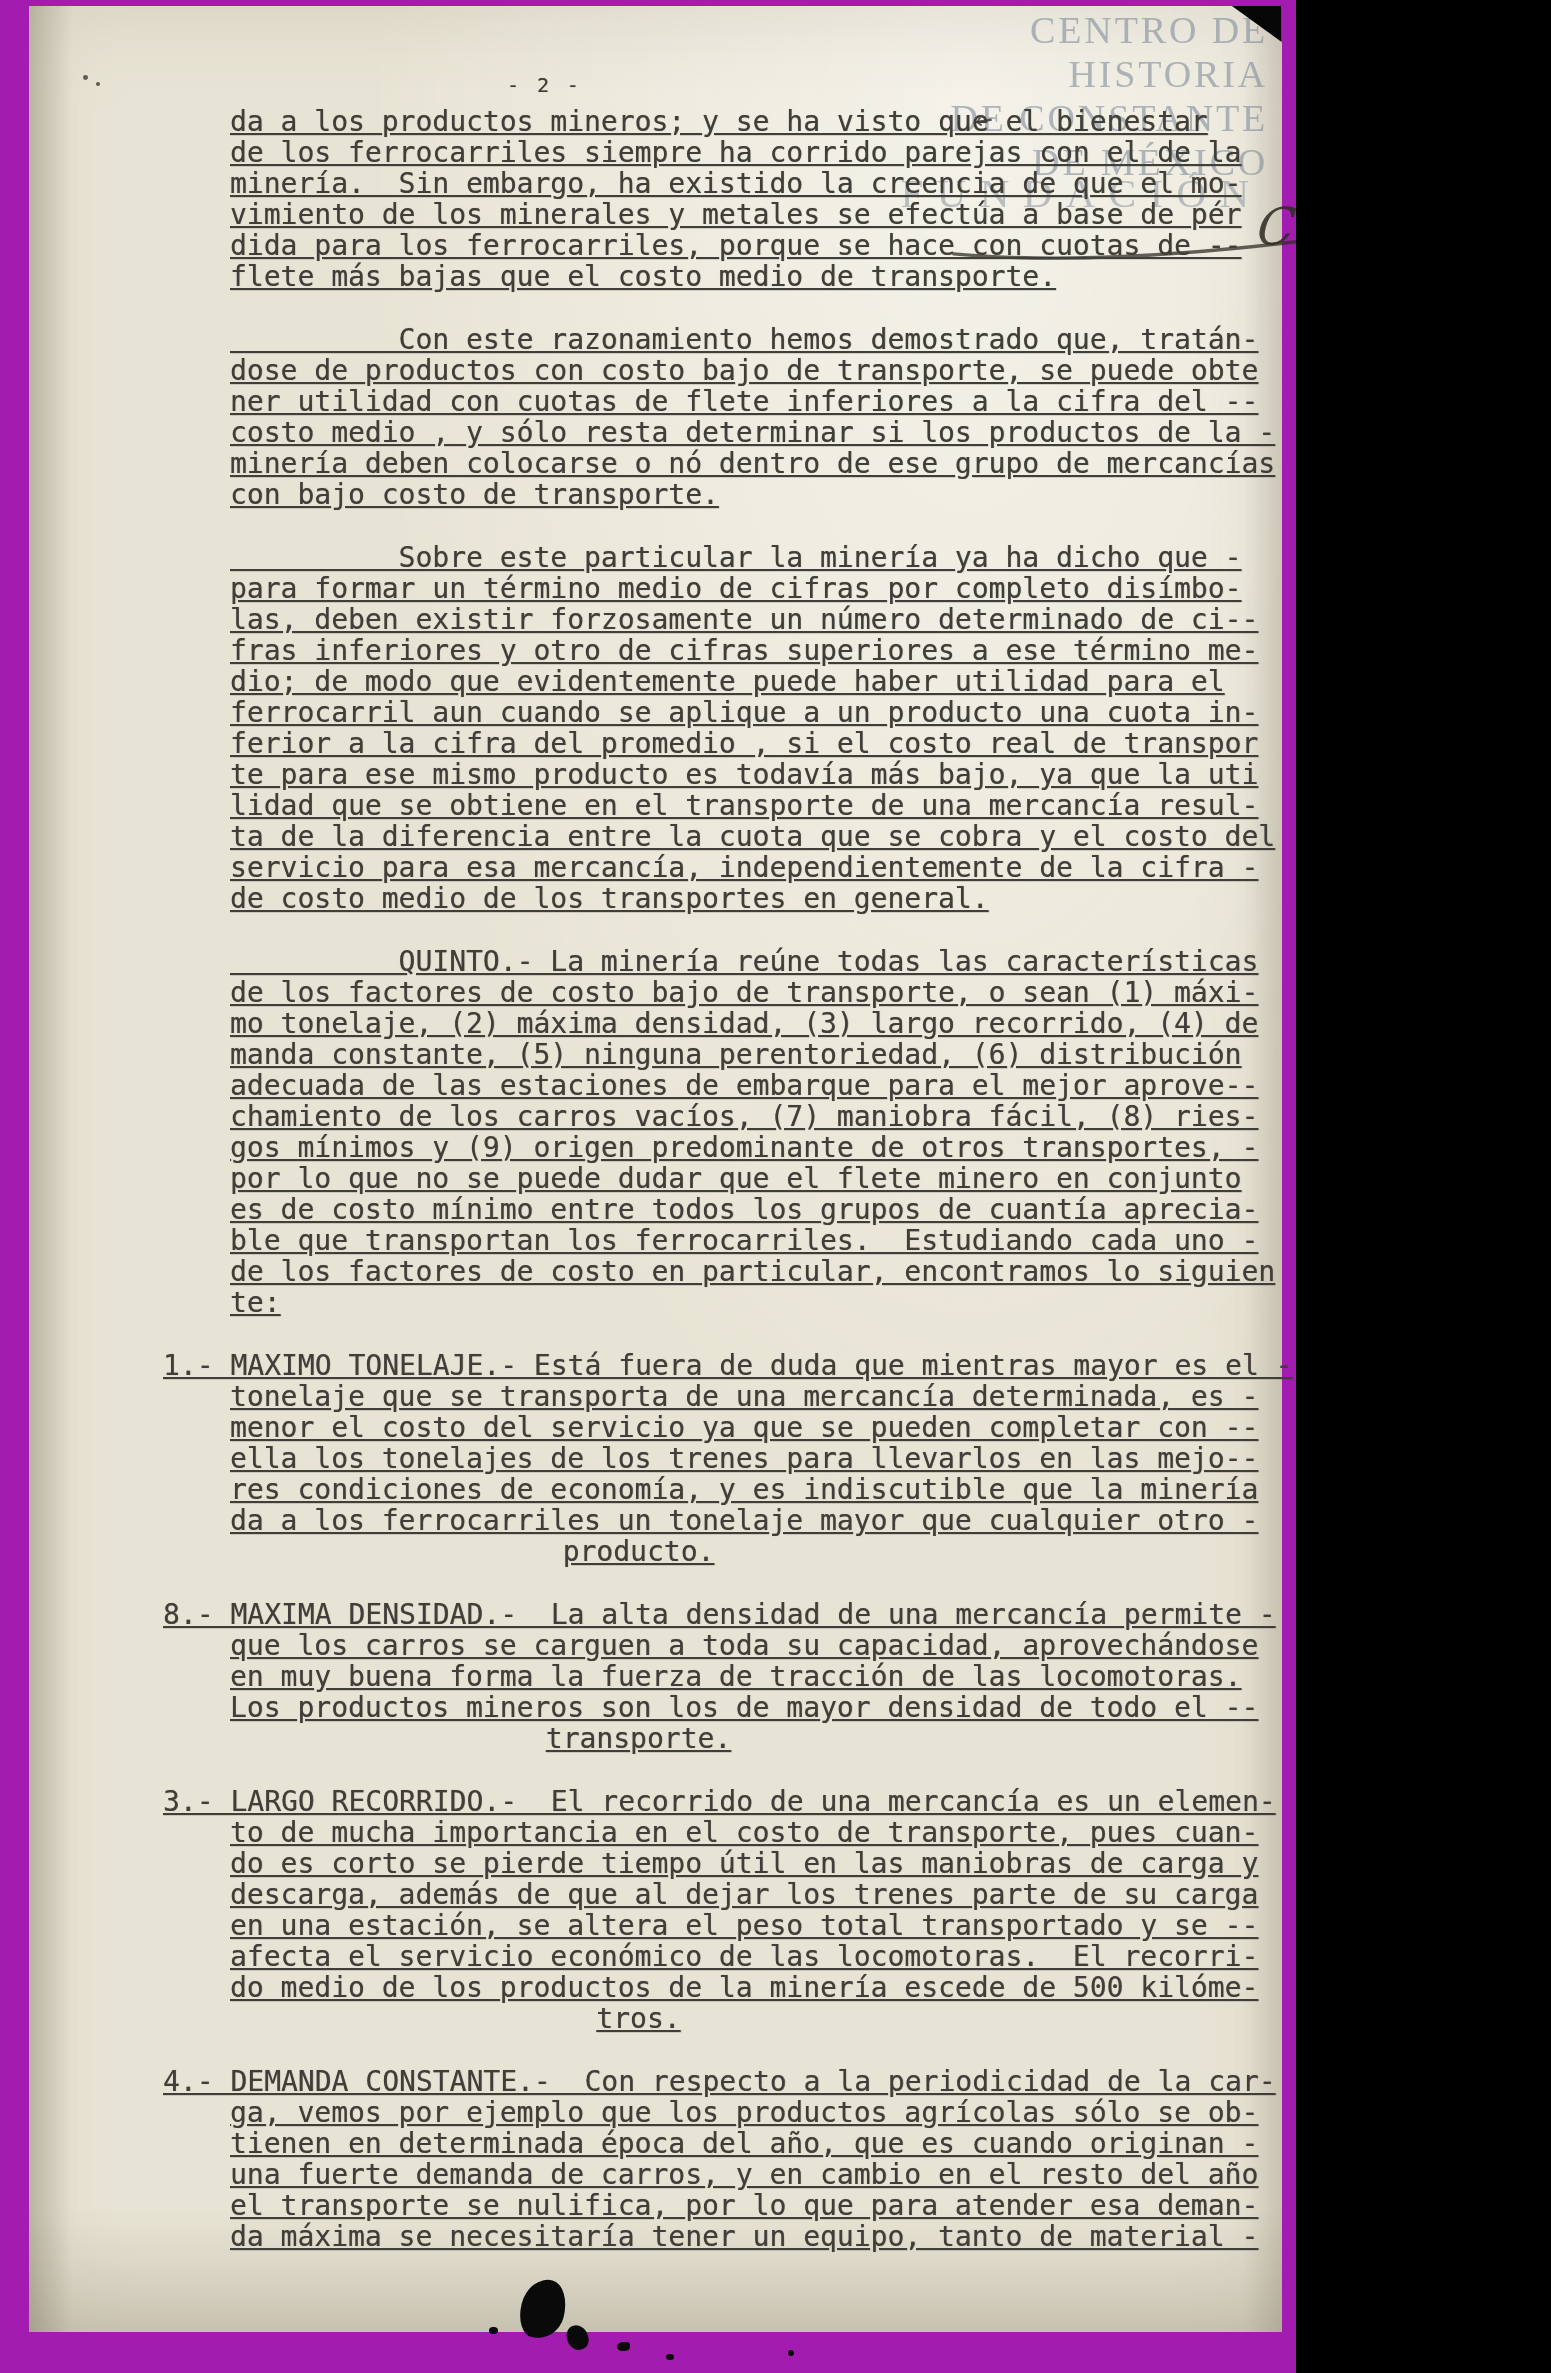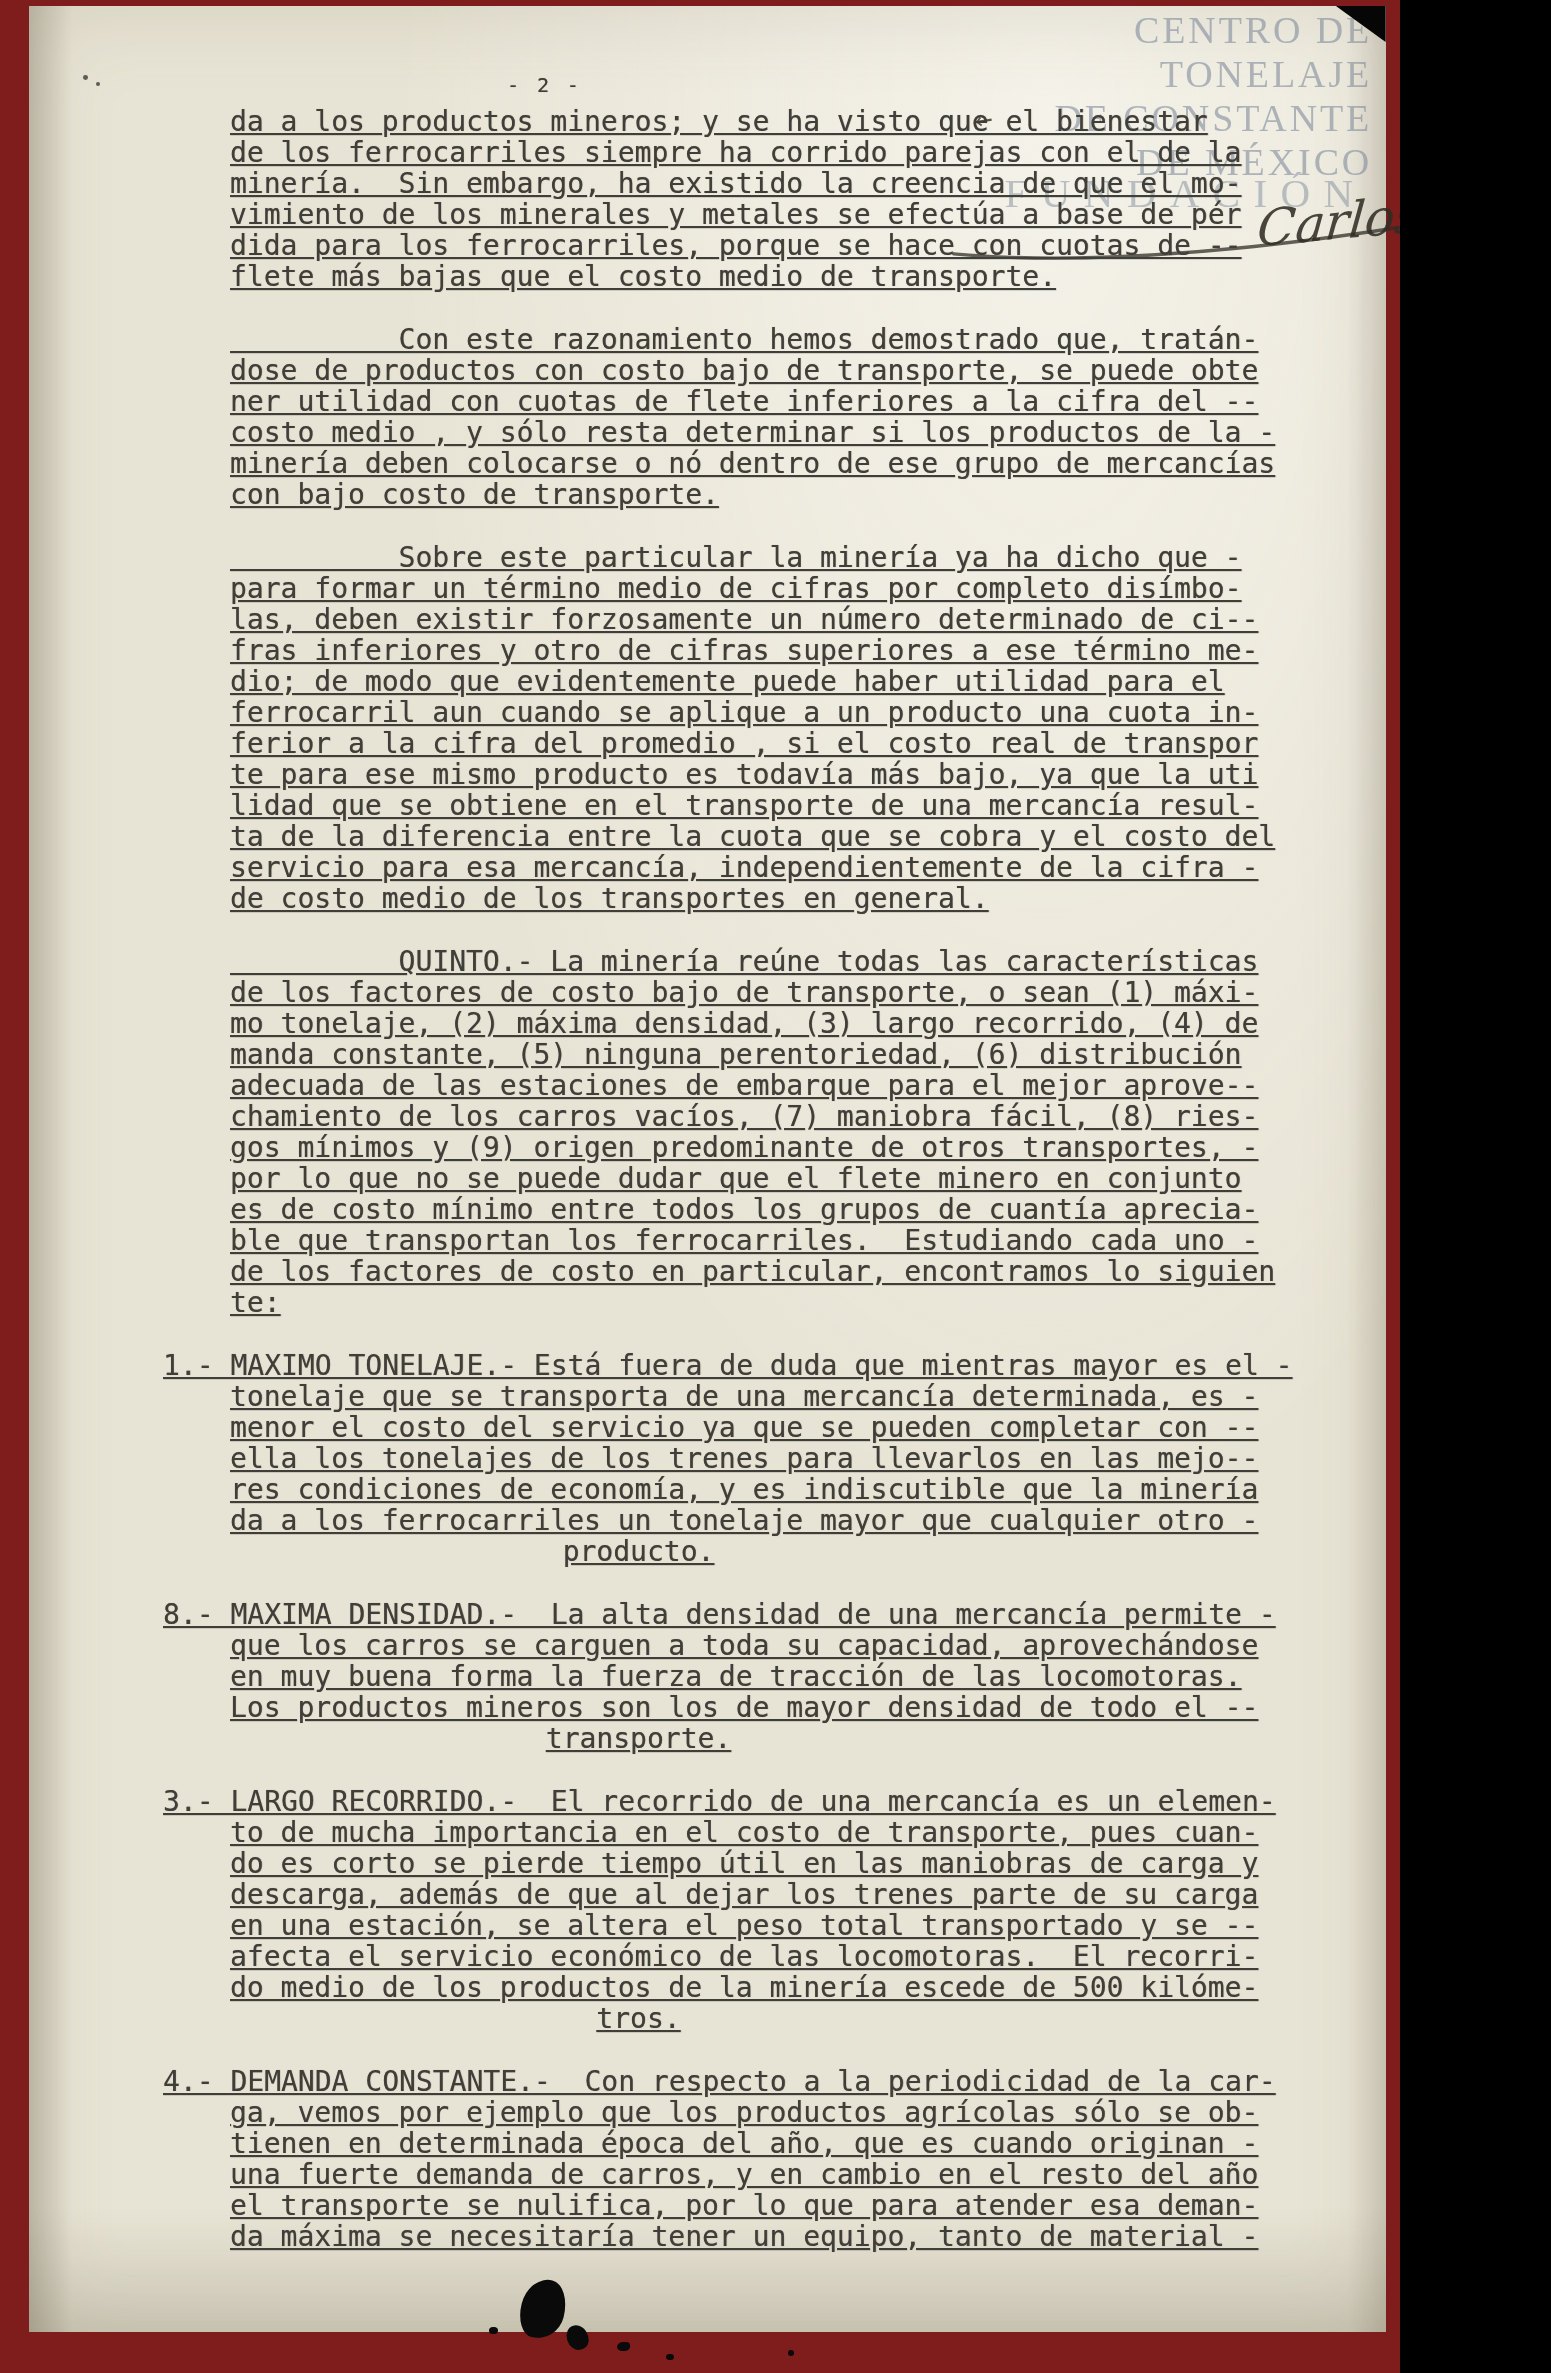--- a/index.html
+++ b/index.html
@@ -1,19 +1,19 @@
 <!DOCTYPE html>
 <html><head>
 <meta charset="utf-8">
 <style>
   * { margin:0; padding:0; box-sizing:border-box; }
   html,body { background:#000; }
   .scan {
-    position:relative; width:1400px; height:2374px;
-    background:#7f1d1d; overflow:hidden;
+    position:relative; width:1296px; height:2374px;
+    background:#a21caf; overflow:hidden;
     font-family:"DejaVu Sans Mono", monospace;
   }
   .paper {
     position:absolute; left:29px; top:5.8px; right:14.4px; bottom:42px;
     background:
       linear-gradient(90deg, rgba(80,70,50,0.25), rgba(80,70,50,0) 43px),
       linear-gradient(270deg, rgba(80,70,50,0.16), rgba(80,70,50,0) 38px),
       linear-gradient(0deg, rgba(95,85,60,0.18), rgba(95,85,60,0) 125px),
       radial-gradient(ellipse at 75% 5%, #f4f2e9, rgba(244,242,233,0) 45%),
       #e8e4d5;
@@ -71,21 +71,21 @@
   }
 </style>
 </head>
 <body>
 
 <div class="scan">
   <div class="paper">
 
     <div class="watermark">
       <div>CENTRO DE</div>
-      <div>TONELAJE</div>
+      <div>HISTORIA</div>
       <div>DE CONSTANTE</div>
       <div>DE MÉXICO</div>
     </div>
     <div class="foundation">FUNDACIÓN</div>
 
     <div class="pen-arrow">←</div>
 
     <div class="signature">Carlos Slim</div>
     <svg class="flourish" width="596" height="77" viewBox="0 0 620 80">
       <path d="M8,58 C180,74 420,44 608,6" fill="none" stroke="rgba(48,45,38,0.75)" stroke-width="3.5" stroke-linecap="round"></path>

